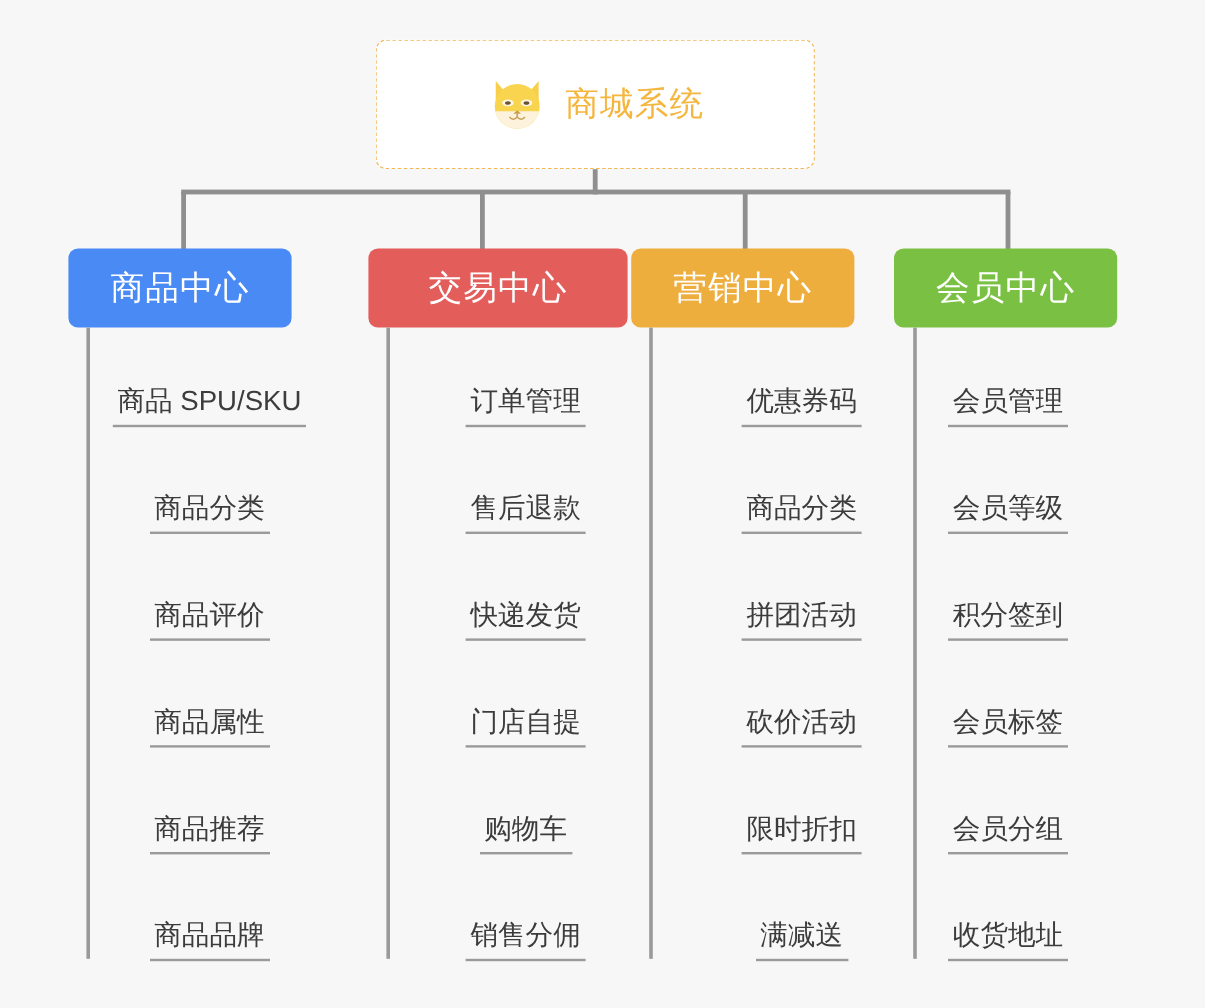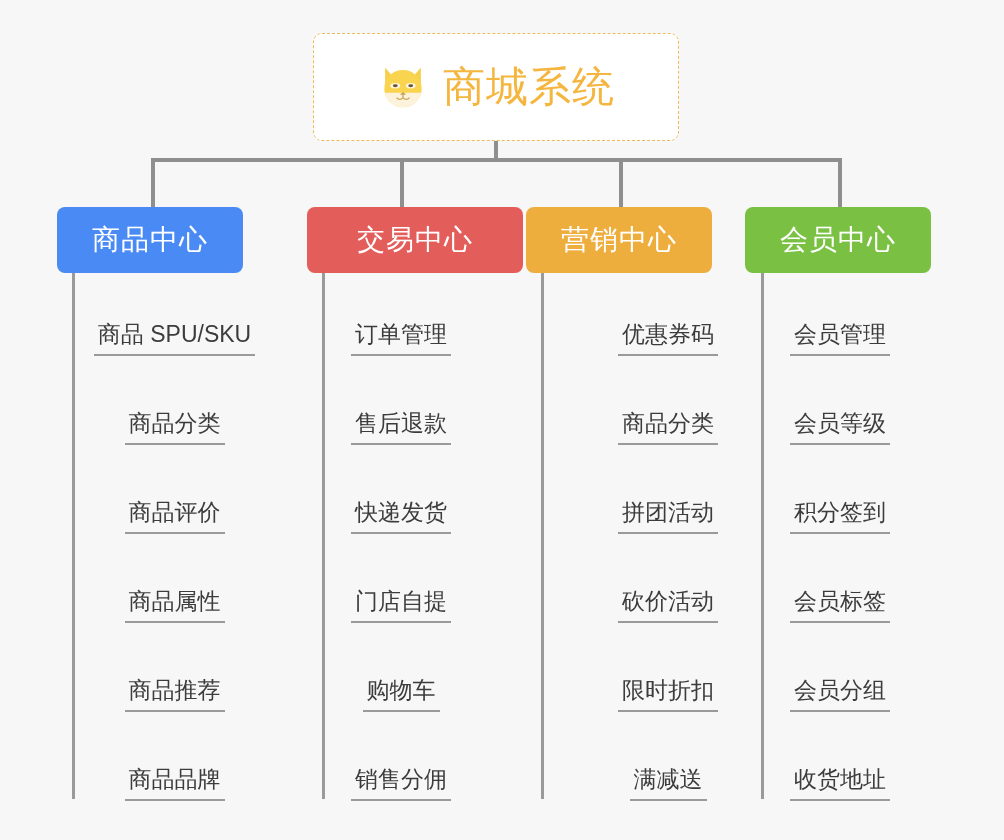--- a/index.html
+++ b/index.html
@@ -35,21 +35,21 @@
     justify-content: center;
     gap: 14px;
   }
   .root-emoji {
     width: 52px;
     height: 52px;
     flex: 0 0 auto;
     display: block;
   }
   .root-title {
-    font-size: 42px;
+    font-size: 28px;
     color: #f5b63f;
     letter-spacing: 1px;
     line-height: 1;
     white-space: nowrap;
   }
 
   
   .conn {
     position: absolute;
     background: #8f8f8f;
@@ -167,21 +167,21 @@
           <span class="leaf-label">商品推荐</span>
         </div>
         <div class="leaf-item">
           <span class="leaf-label">商品品牌</span>
         </div>
       </div>
       <div class="conn conn-drop" style="left: 400px;"></div>
       <div class="cat-box" style="left: 307px; width: 216px; background: rgb(227, 93, 91);">
         <span>交易中心</span>
       </div>
-      <div class="leaf-col" style="left: 322px; width: 158px;">
+      <div class="leaf-col" style="left: 322px; width: 158px; padding-left: 37px;">
         <div class="leaf-spine" style="height: 526px;"></div>
         <div class="leaf-item">
           <span class="leaf-label">订单管理</span>
         </div>
         <div class="leaf-item">
           <span class="leaf-label">售后退款</span>
         </div>
         <div class="leaf-item">
           <span class="leaf-label">快递发货</span>
         </div>

